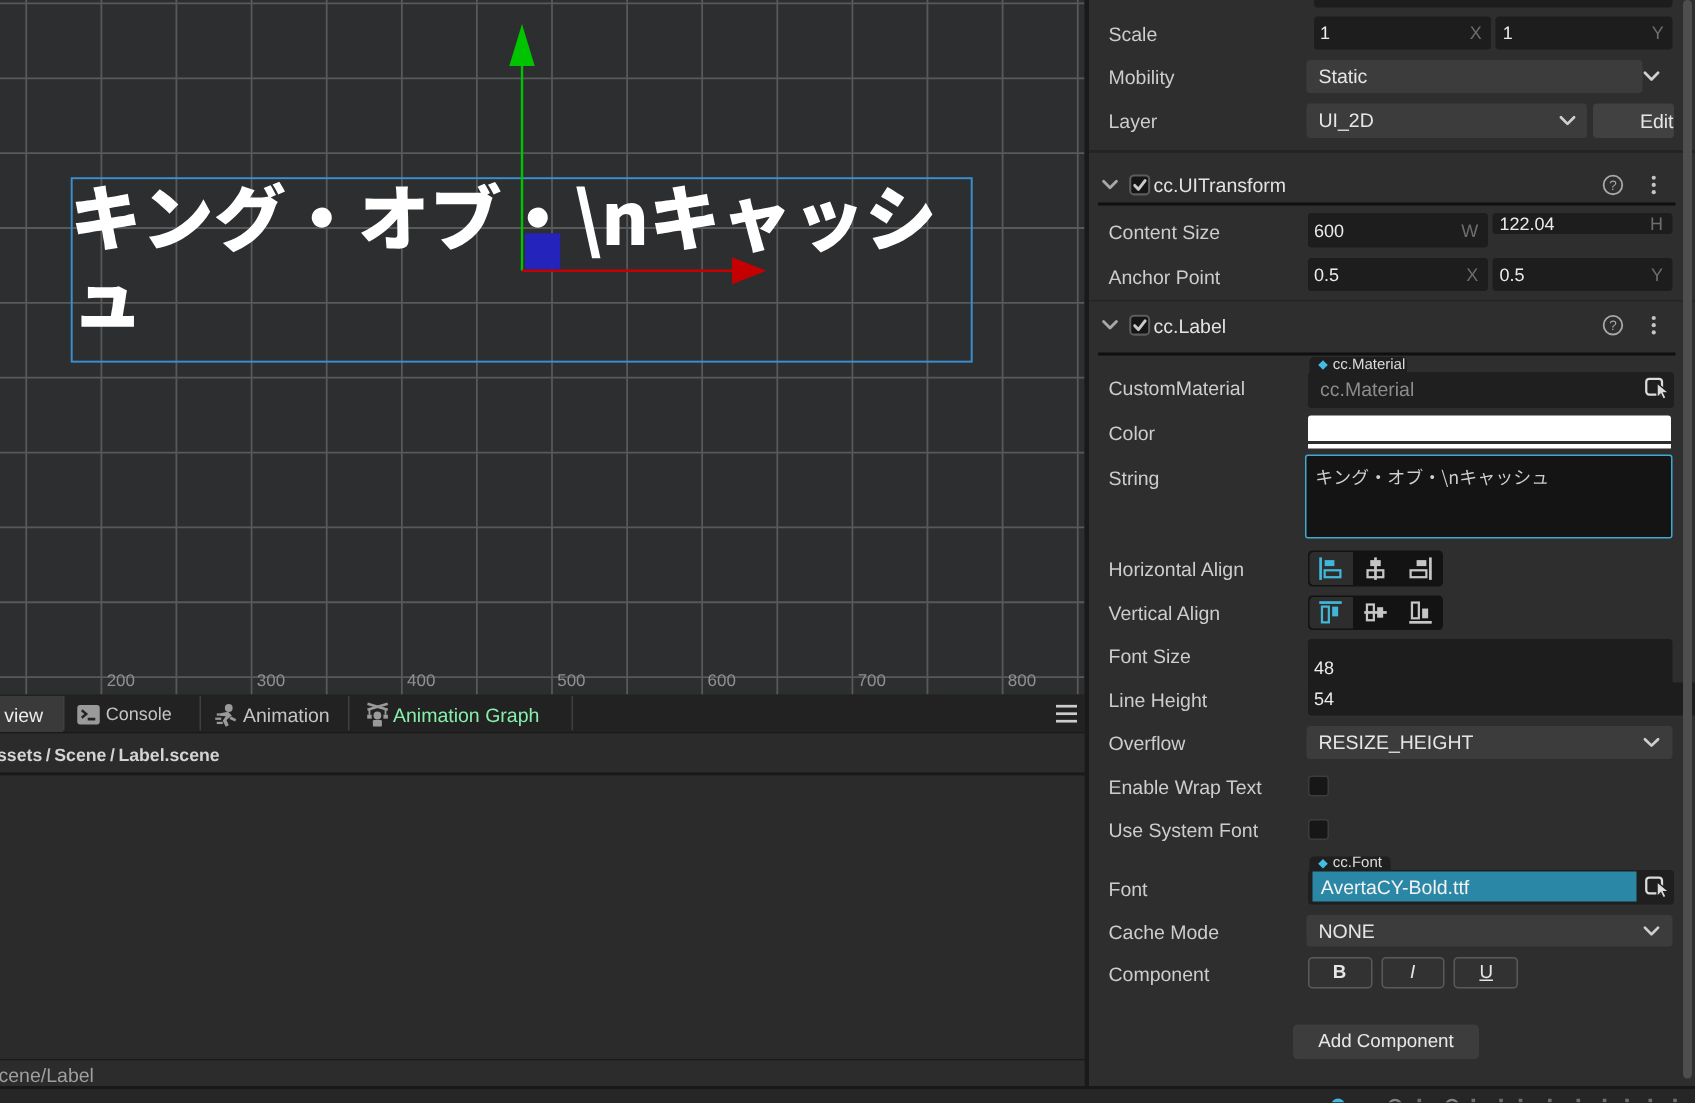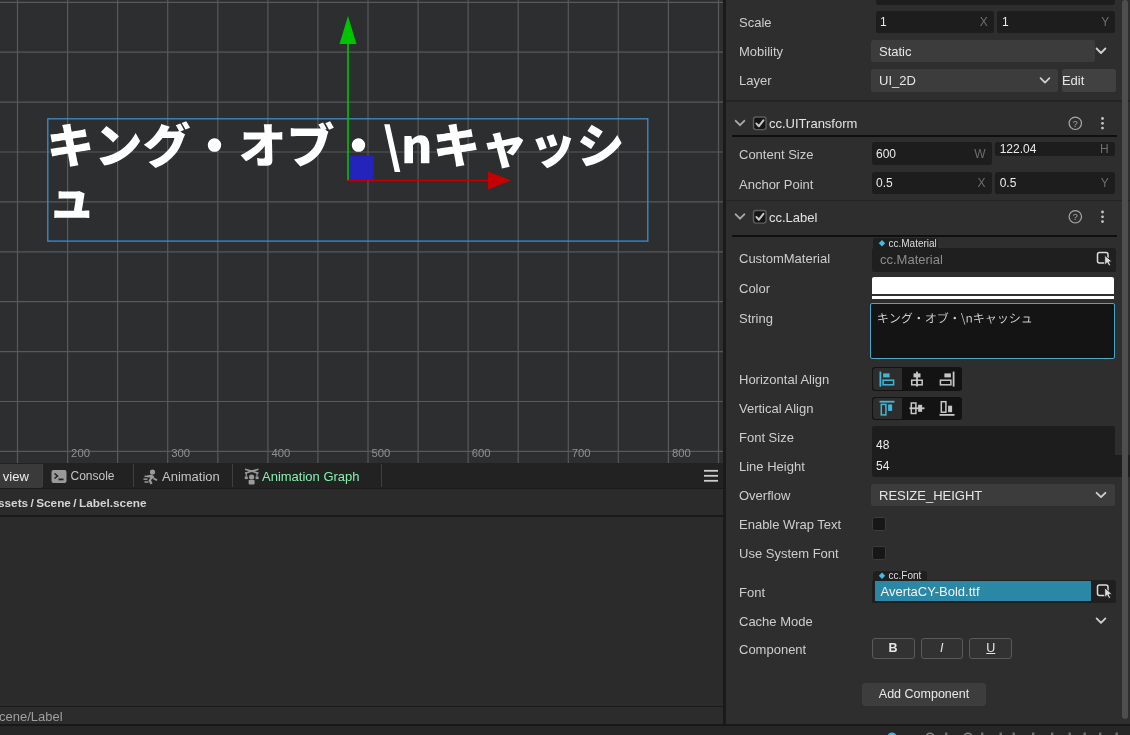--- a/index.html
+++ b/index.html
@@ -142,21 +142,21 @@
     </div>
 <div class="lbl" style="top:43.5px">Mobility</div>
 <div class="dd" style="left:871px;top:39.5px;width:224px;height:22.5px">
       <span class="v">Static</span>
     </div>
 <div class="lbl" style="top:72.5px">Layer</div>
 <div class="dd" style="left:871px;top:68.7px;width:187.3px;height:23.3px">
       <span class="v">UI_2D</span>
     </div>
 <div class="dd" style="left:1061.9px;top:68.7px;width:53.8px;height:23.3px;background:#414141"></div>
-<div class="abs" style="left:1061.9px;top:68.7px;width:53.8px;height:23.3px;text-align:left;line-height:23.3px;font-size:13px;color:#e6e6e6">Edit</div>
+<div class="abs" style="left:1061.9px;top:68.7px;width:53.8px;height:23.3px;text-align:right;line-height:23.3px;font-size:13px;color:#e6e6e6">Edit</div>
 <div class="abs" style="left:726.3px;top:100.2px;width:403.7px;height:1.5px;background:#242424"></div>
 <div class="hdr" style="top:116px">cc.UITransform</div>
 <div class="abs" style="left:731.5px;top:135.2px;width:385px;height:2px;background:#0f0f0f"></div>
 <div class="lbl" style="top:147.3px">Content Size</div>
 <div class="fld" style="left:871.5px;top:142.3px;width:120px;height:22.5px">
       <span class="v">600</span>
       <span class="u">W</span>
     </div>
 <div class="fld" style="left:995.2px;top:142.3px;width:119.5px;height:14px">
       <span class="v">122.04</span>
@@ -206,20 +206,23 @@
 <div class="abs" style="left:871.5px;top:517px;width:12px;height:12px;background:#171717;border-radius:2.5px;border:1.4px solid #3c3c3c"></div>
 <div class="lbl" style="top:546px">Use System Font</div>
 <div class="abs" style="left:871.5px;top:546px;width:12px;height:12px;background:#171717;border-radius:2.5px;border:1.4px solid #3c3c3c"></div>
 <div class="abs" style="left:873px;top:570.5px;width:54px;height:11px;background:#1f1f1f;border-radius:3px 3px 0 0"></div>
 <div class="abs" style="left:888.5px;top:570px;font-size:10px;color:#dcdcdc">cc.Font</div>
 <div class="lbl" style="top:584.5px">Font</div>
 <div class="abs" style="left:871.5px;top:579.5px;width:244px;height:23.5px;background:#1f1f1f;border-radius:2.5px"></div>
 <div class="abs" style="left:874.8px;top:581.2px;width:216.5px;height:20px;background:#2b87a6"></div>
 <div class="abs" style="left:880.5px;top:584px;font-size:13px;color:#f2f2f2">AvertaCY-Bold.ttf</div>
 <div class="lbl" style="top:613.9px">Cache Mode</div>
+<div class="dd" style="left:871px;top:609.9px;width:243.5px;height:21.5px">
+      <span class="v">NONE</span>
+    </div>
 <div class="lbl" style="top:641.9px">Component</div>
 <div class="abs" style="left:871.5px;top:637.9px;width:43px;height:20.8px;background:#323232;border:1px solid #5a5a5a;border-radius:3px;box-sizing:border-box"></div>
 <div class="abs" style="left:871.5px;top:637.9px;width:43px;height:20.8px;text-align:center;line-height:20.8px;font-size:12.5px;color:#e6e6e6;font-weight:bold">B</div>
 <div class="abs" style="left:920.9px;top:637.9px;width:41.8px;height:20.8px;background:#323232;border:1px solid #5a5a5a;border-radius:3px;box-sizing:border-box"></div>
 <div class="abs" style="left:920.9px;top:637.9px;width:41.8px;height:20.8px;text-align:center;line-height:20.8px;font-size:12.5px;color:#e6e6e6;font-style:italic">I</div>
 <div class="abs" style="left:969.4px;top:637.9px;width:42.8px;height:20.8px;background:#323232;border:1px solid #5a5a5a;border-radius:3px;box-sizing:border-box"></div>
 <div class="abs" style="left:969.4px;top:637.9px;width:42.8px;height:20.8px;text-align:center;line-height:20.8px;font-size:12.5px;color:#e6e6e6;text-decoration:underline">U</div>
 <div class="abs" style="left:862px;top:683px;width:124px;height:22.5px;background:#3d3d3d;border-radius:3px"></div>
 <div class="abs" style="left:862px;top:683px;width:124px;height:22.5px;text-align:center;line-height:22.5px;font-size:12.5px;color:#e8e8e8">Add Component</div>
 <div class="abs" style="left:1121.5px;top:0;width:6.5px;height:718.5px;background:#4e4e4e;border-radius:3px"></div>

